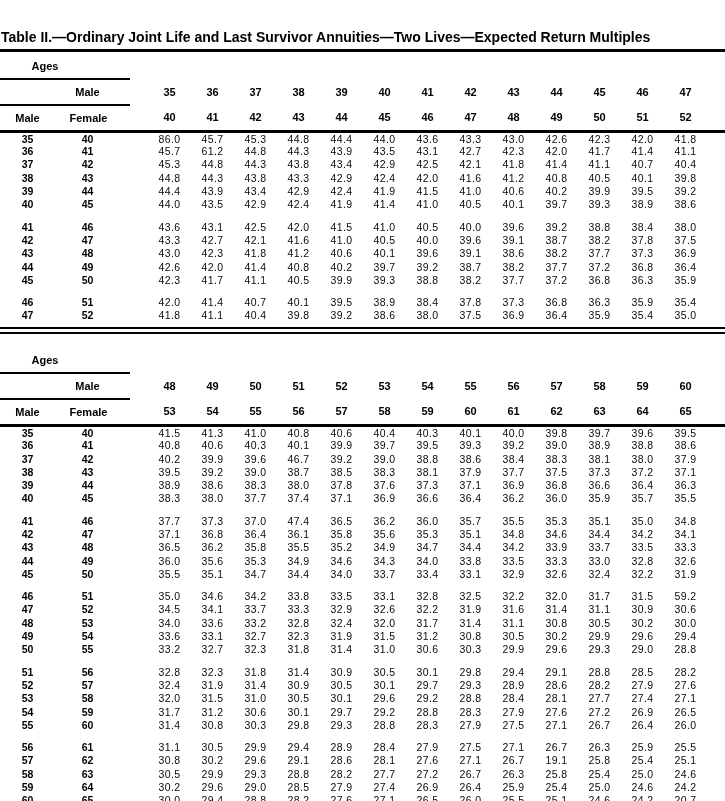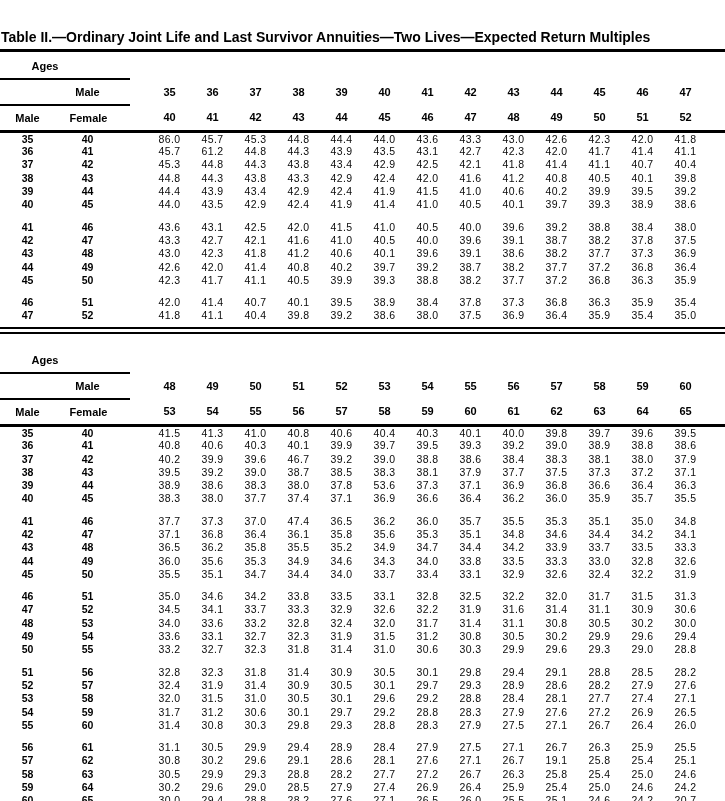--- a/index.html
+++ b/index.html
@@ -504,21 +504,21 @@
         </tr>
         <tr class="data-row">
           <th class="row-age m-age">39</th>
           <th class="row-age f-age">44</th>
           <td></td>
           <td class="val">38.9</td>
           <td class="val">38.6</td>
           <td class="val">38.3</td>
           <td class="val">38.0</td>
           <td class="val">37.8</td>
-          <td class="val">53.6</td>
+          <td class="val">37.6</td>
           <td class="val">37.3</td>
           <td class="val">37.1</td>
           <td class="val">36.9</td>
           <td class="val">36.8</td>
           <td class="val">36.6</td>
           <td class="val">36.4</td>
           <td class="val">36.3</td>
           <td></td>
         </tr>
         <tr class="data-row">
@@ -650,21 +650,21 @@
           <td class="val">34.2</td>
           <td class="val">33.8</td>
           <td class="val">33.5</td>
           <td class="val">33.1</td>
           <td class="val">32.8</td>
           <td class="val">32.5</td>
           <td class="val">32.2</td>
           <td class="val">32.0</td>
           <td class="val">31.7</td>
           <td class="val">31.5</td>
-          <td class="val">31.3</td>
+          <td class="val">59.2</td>
           <td></td>
         </tr>
         <tr class="data-row">
           <th class="row-age m-age">47</th>
           <th class="row-age f-age">52</th>
           <td></td>
           <td class="val">34.5</td>
           <td class="val">34.1</td>
           <td class="val">33.7</td>
           <td class="val">33.3</td>

